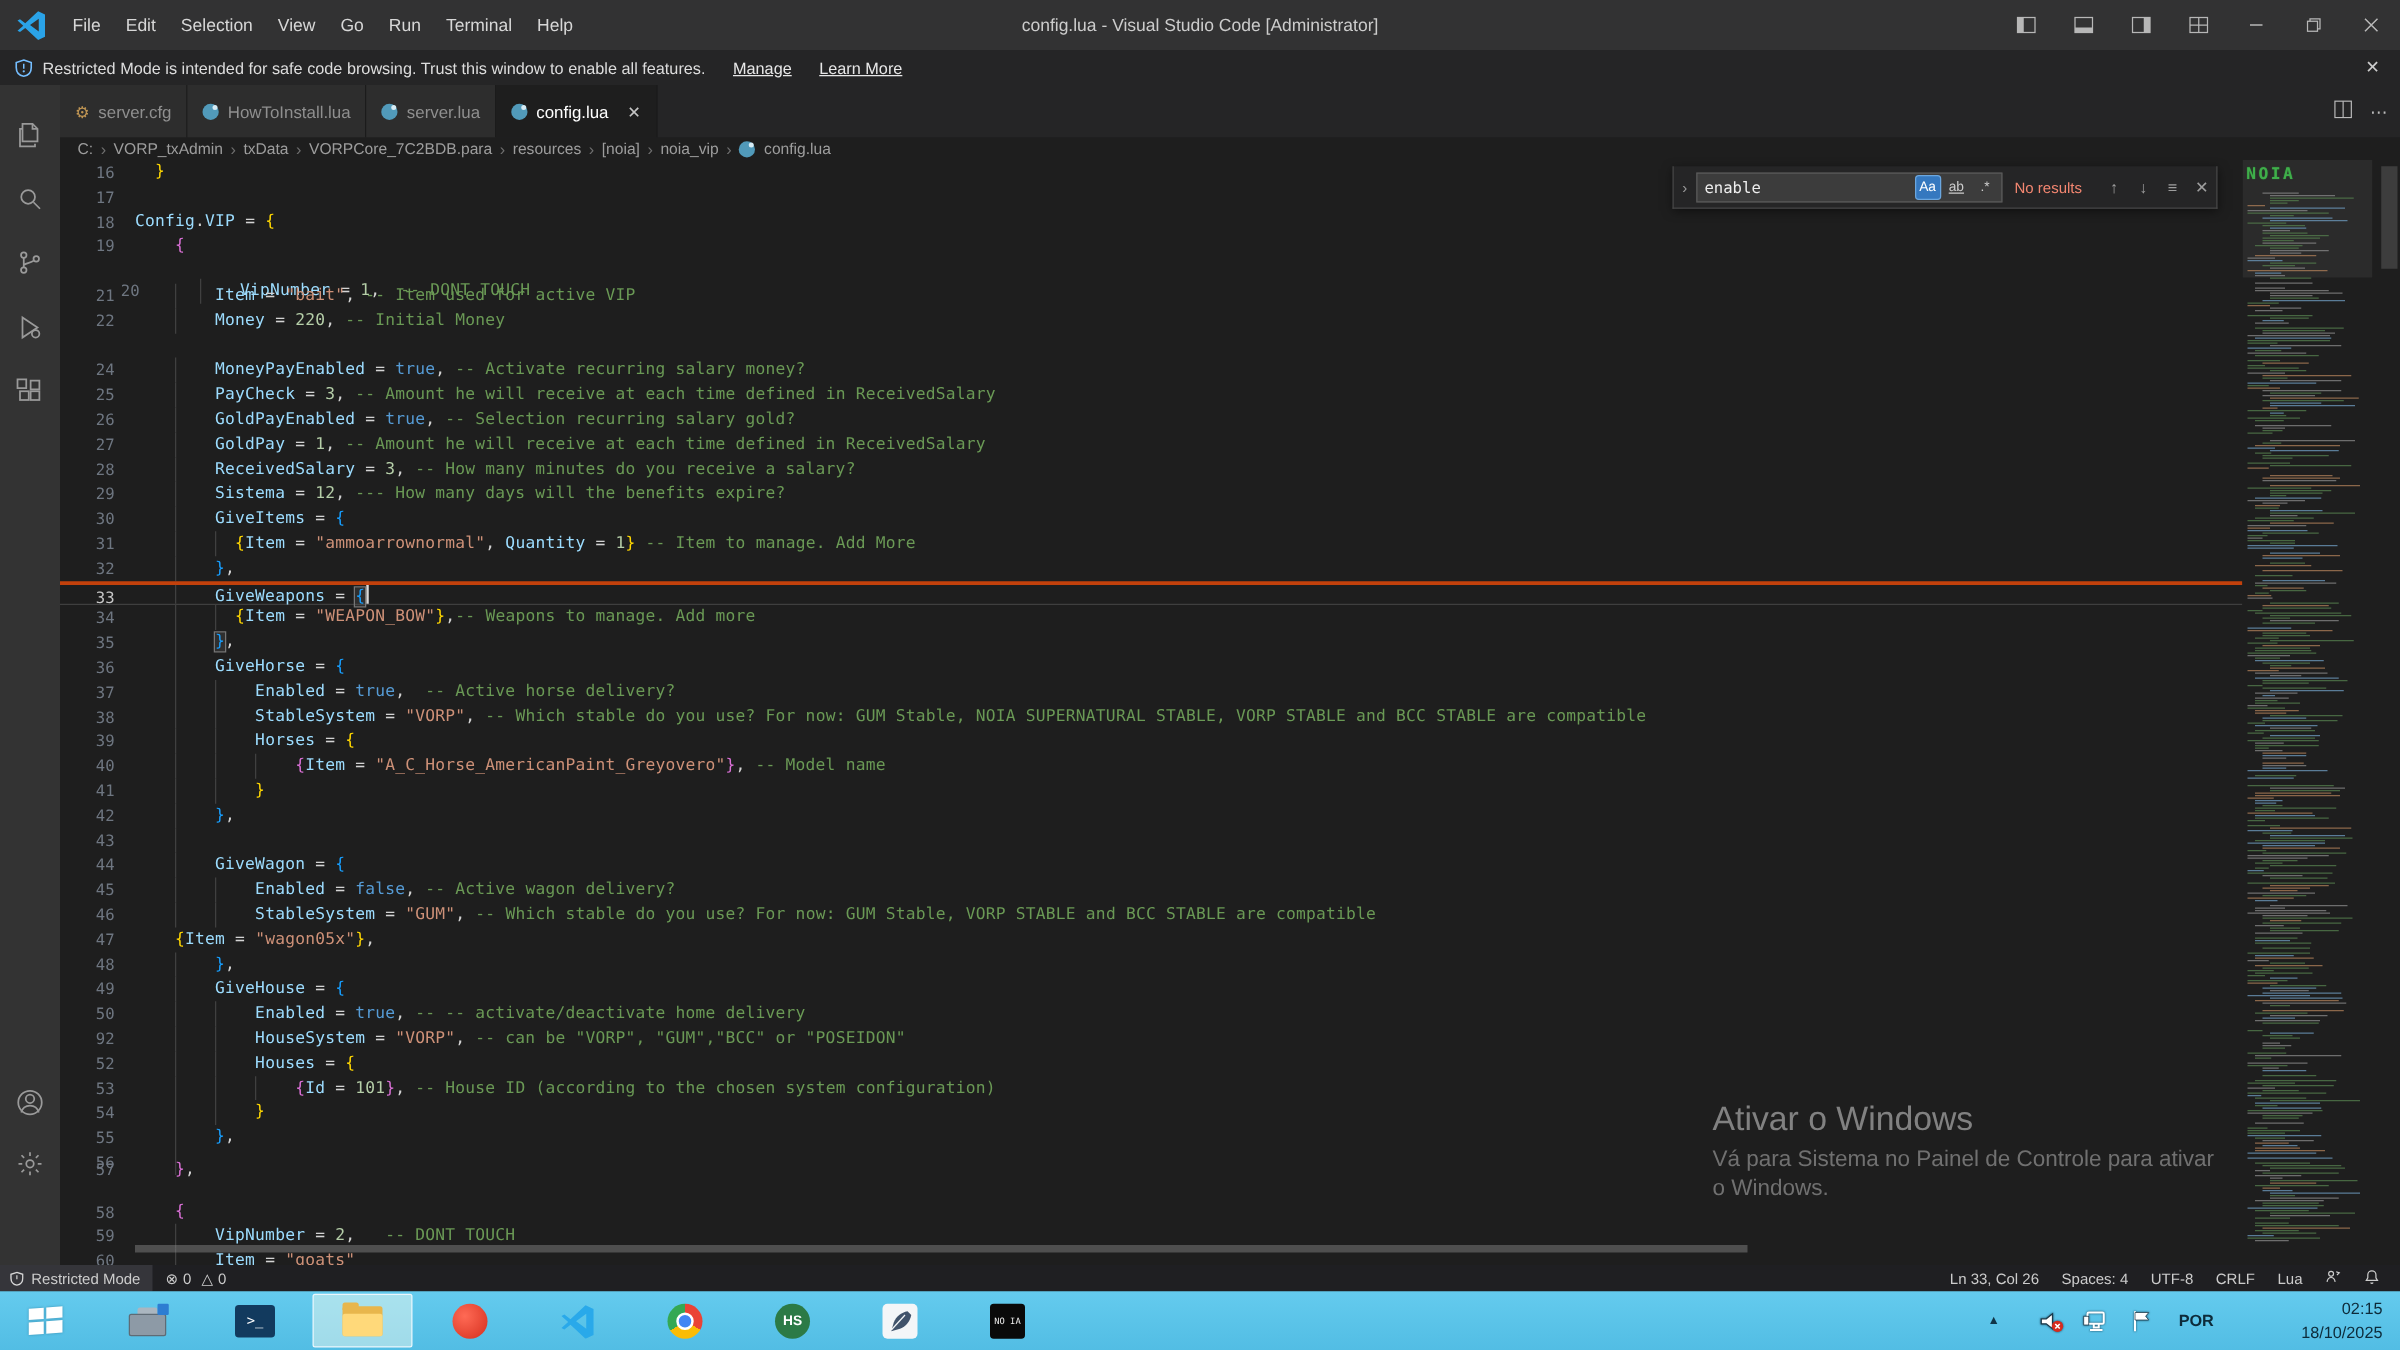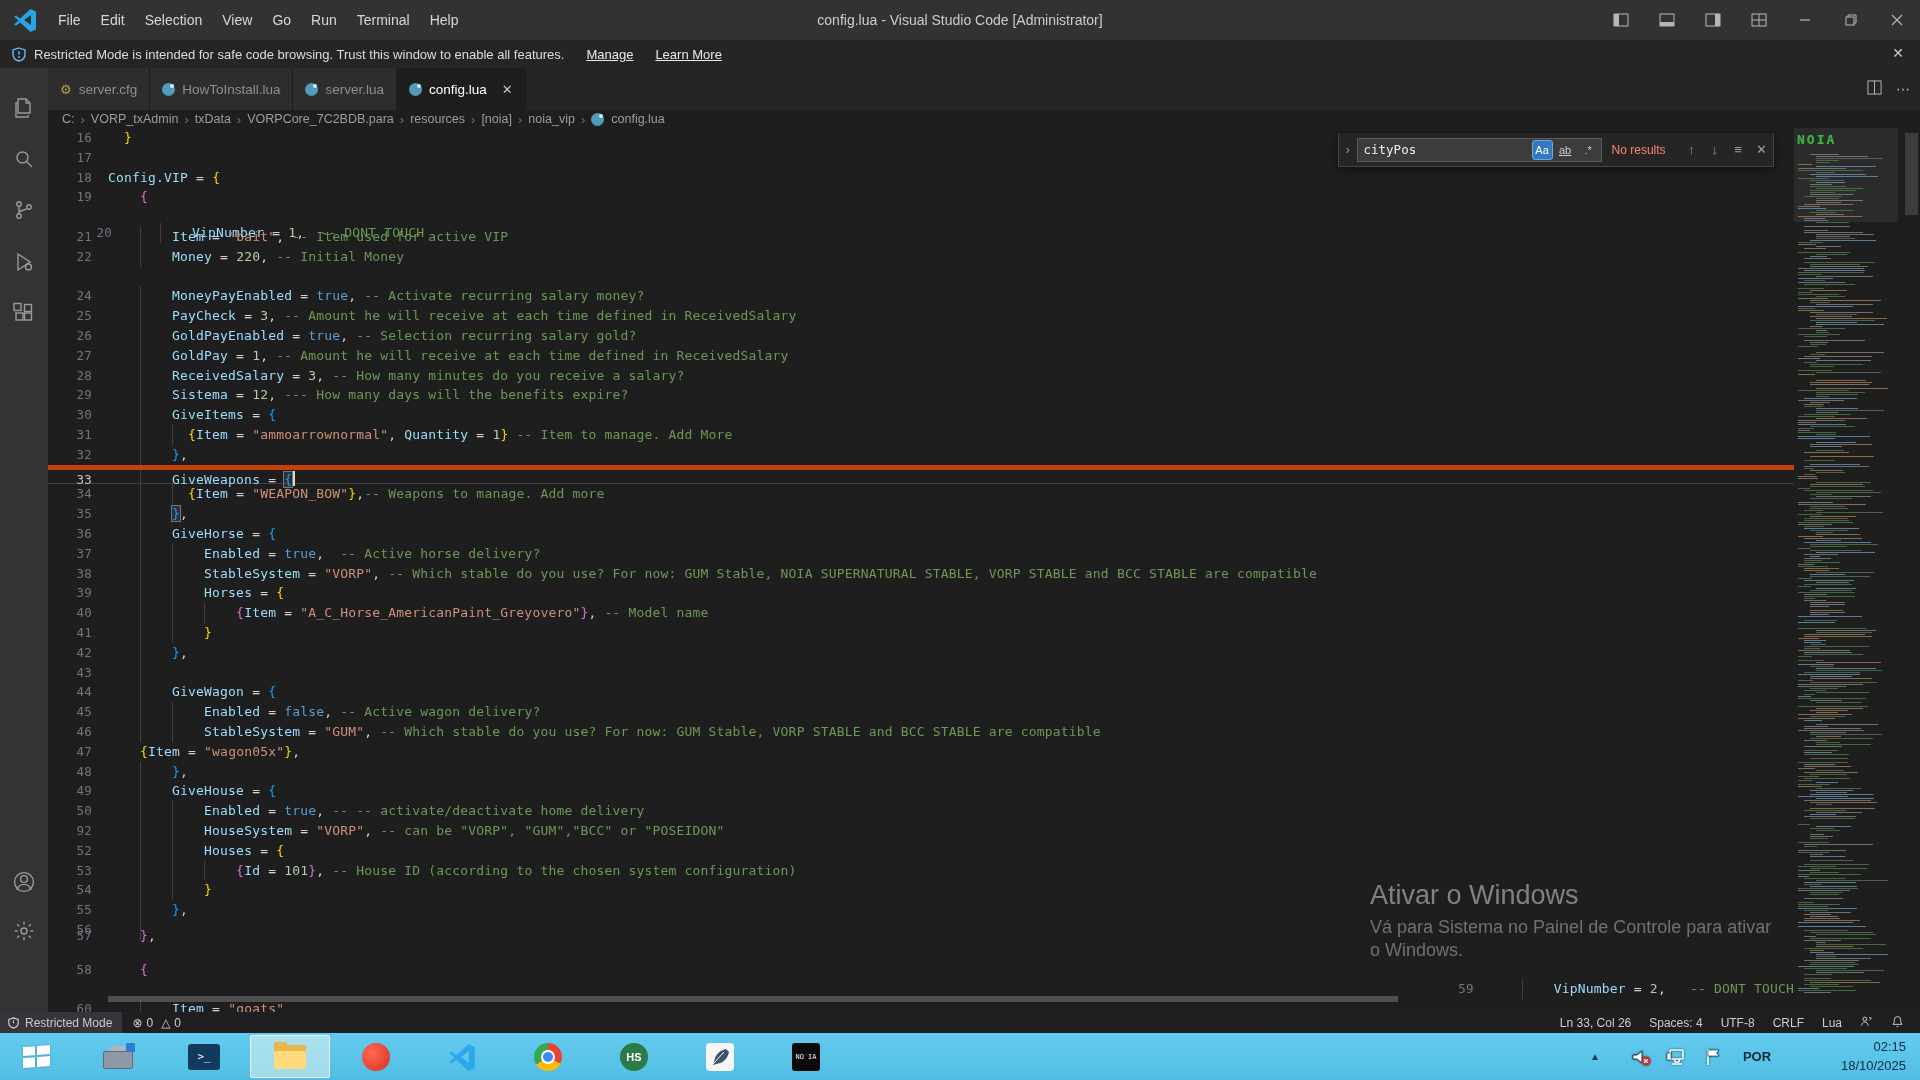--- a/index.html
+++ b/index.html
@@ -40,21 +40,21 @@
   
   #breadcrumbs { position:absolute; left:48px; top:110px; right:0; height:18px; background:#1e1e1e; display:flex; align-items:center; font-size:12.5px; color:#9d9d9d; padding-left:14px; gap:4px; white-space:nowrap; }
   .bc-sep { color:#6f6f6f; font-size:13px; padding:0 2px; }
 
   
   #code { position:absolute; left:48px; top:128px; width:1746px; height:884px; overflow:hidden; background:#1e1e1e;
     font-family:"DejaVu Sans Mono", monospace; font-size:13px; letter-spacing:.18px; }
   .cl { position:absolute; left:0; width:100%; height:19.8px; line-height:19.8px; white-space:pre; display:flex; }
   .cl .ln { width:44px; text-align:right; color:#6e7681; font-size:12.5px; flex:none; }
   .cl .ct { margin-left:16px; position:relative; }
-  .cl.cur { border-top:5px solid #c2410c; border-bottom:1px solid #3f3f3f; }
+  .cl.cur { border-top:3px solid #c2410c; border-bottom:1px solid #3f3f3f; }
   .cl.cur .ln { color:#c6c6c6; }
   .v{color:#9CDCFE}.o{color:#d4d4d4}.n{color:#B5CEA8}.s{color:#CE9178}.k{color:#569CD6}.c{color:#6A9955}
   .g1{color:#FFD700}.g2{color:#DA70D6}.g3{color:#179FFF}
   .mt{ outline:1px solid #767676; background:rgba(90,90,90,.30); }
   .ig{ position:absolute; top:0; bottom:0; width:1px; background:#404040; }
   .caret{ display:inline-block; width:2px; height:15px; background:#d8d8d8; vertical-align:-2px; margin-left:1px; }
   #hscroll { position:absolute; left:108px; top:996px; width:1290px; height:6px; background:rgba(140,140,140,.45); }
   #vscroll { position:absolute; left:1905px; top:133px; width:13px; height:82px; background:rgba(121,121,121,.35); }
 
   
@@ -332,30 +332,30 @@
     <div class="cl" style="top: 653.4px;"><span class="ln">49</span><span class="ct"><i class="ig" style="left: 32px;"></i><span class="o">        </span><span class="v">GiveHouse</span><span class="o"> = </span><span class="g3">{</span></span></div>
     <div class="cl" style="top: 673.2px;"><span class="ln">50</span><span class="ct"><i class="ig" style="left: 32px;"></i><i class="ig" style="left: 64px;"></i><span class="o">            </span><span class="v">Enabled</span><span class="o"> = </span><span class="k">true</span><span class="o">, </span><span class="c">-- -- activate/deactivate home delivery</span></span></div>
     <div class="cl" style="top: 693px;"><span class="ln">92</span><span class="ct"><i class="ig" style="left: 32px;"></i><i class="ig" style="left: 64px;"></i><span class="o">            </span><span class="v">HouseSystem</span><span class="o"> = </span><span class="s">"VORP"</span><span class="o">, </span><span class="c">-- can be "VORP", "GUM","BCC" or "POSEIDON"</span></span></div>
     <div class="cl" style="top: 712.8px;"><span class="ln">52</span><span class="ct"><i class="ig" style="left: 32px;"></i><i class="ig" style="left: 64px;"></i><span class="o">            </span><span class="v">Houses</span><span class="o"> = </span><span class="g1">{</span></span></div>
     <div class="cl" style="top: 732.6px;"><span class="ln">53</span><span class="ct"><i class="ig" style="left: 32px;"></i><i class="ig" style="left: 64px;"></i><i class="ig" style="left: 96px;"></i><span class="o">                </span><span class="g2">{</span><span class="v">Id</span><span class="o"> = </span><span class="n">101</span><span class="g2">}</span><span class="o">, </span><span class="c">-- House ID (according to the chosen system configuration)</span></span></div>
     <div class="cl" style="top: 752.4px;"><span class="ln">54</span><span class="ct"><i class="ig" style="left: 32px;"></i><i class="ig" style="left: 64px;"></i><span class="o">            </span><span class="g1">}</span></span></div>
     <div class="cl" style="top: 772.2px;"><span class="ln">55</span><span class="ct"><i class="ig" style="left: 32px;"></i><span class="o">        </span><span class="g3">}</span><span class="o">,</span></span></div>
     <div class="cl" style="top: 792px;"><span class="ln">56</span><span class="ct"><i class="ig" style="left: 32px;"></i></span></div>
     <div class="cl" style="top: 798px; align-items: flex-end;"><span class="ln">57</span><span class="ct"><span class="o">    </span><span class="g2">}</span><span class="o">,</span></span></div>
     <div class="cl" style="top: 831.6px;"><span class="ln">58</span><span class="ct"><span class="o">    </span><span class="g2">{</span></span></div>
-    <div class="cl" style="top: 851.4px; justify-content: flex-end;"><span class="ln">59</span><span class="ct"><i class="ig" style="left: 32px;"></i><span class="o">        </span><span class="v">VipNumber</span><span class="o"> = </span><span class="n">2</span><span class="o">,   </span><span class="c">-- DONT TOUCH</span></span></div>
+    <div class="cl" style="top: 851.4px;"><span class="ln">59</span><span class="ct"><i class="ig" style="left: 32px;"></i><span class="o">        </span><span class="v">VipNumber</span><span class="o"> = </span><span class="n">2</span><span class="o">,   </span><span class="c">-- DONT TOUCH</span></span></div>
     <div class="cl" style="top: 871.2px;"><span class="ln">60</span><span class="ct"><i class="ig" style="left: 32px;"></i><span class="o">        </span><span class="v">Item</span><span class="o"> = </span><span class="s">"goats"</span></span></div>
   </div>
 <div id="hscroll"></div>
 <div id="vscroll"></div>
 
 <div id="find">
   <span class="collapse">›</span>
   <div class="fld">
-    <span class="q">cityPos</span>
+    <span class="q">enable</span>
     <span class="opt on">Aa</span>
     <span class="opt ww">ab</span>
     <span class="opt">.*</span>
   </div>
   <span class="result">No results</span>
   <span class="find-btn">↑</span>
   <span class="find-btn">↓</span>
   <span class="find-btn">≡</span>
   <span class="find-btn">✕</span>
 </div>

